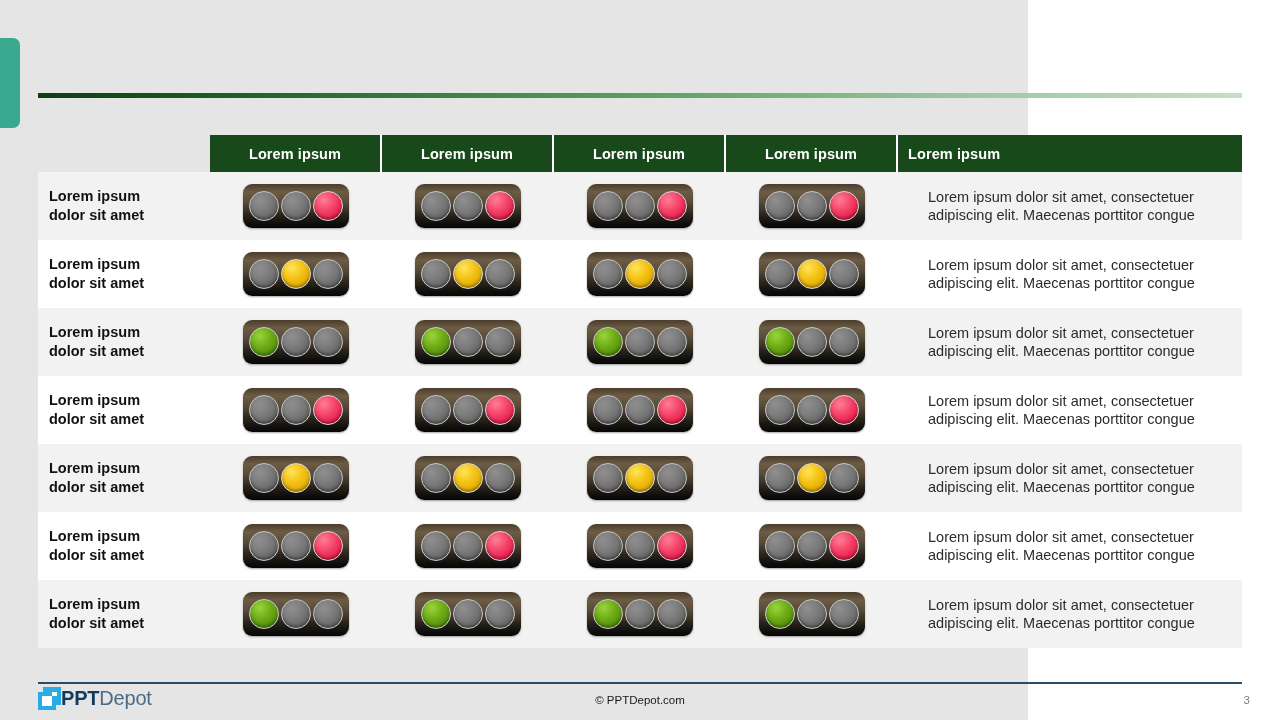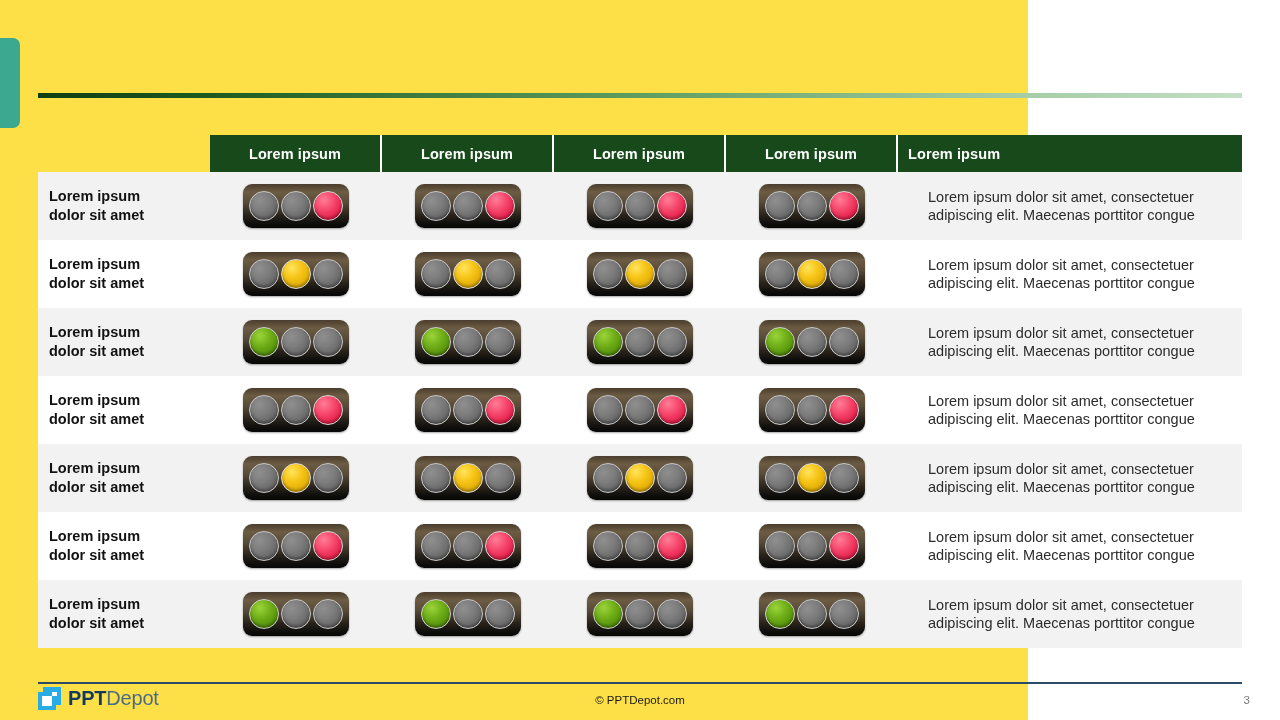--- a/index.html
+++ b/index.html
@@ -9,21 +9,21 @@
     height: 720px;
     background: #ffffff;
     font-family: "Liberation Sans", sans-serif;
     overflow: hidden;
   }
 
   #slide {
     position: relative;
     width: 1028px;
     height: 720px;
-    background: #fde047;
+    background: #e5e5e5;
   }
 
   
   .teal-accent {
     position: absolute;
     left: -12px;
     top: 38px;
     width: 32px;
     height: 90px;
     background: #3aa98f;
@@ -165,21 +165,20 @@
     top: 684px;
     width: 1280px;
     height: 36px;
   }
   .logo {
     position: absolute;
     left: 38px;
     top: 3px;
     display: flex;
     align-items: center;
-    gap: 7px;
   }
   .logo-mark {
     position: relative;
     width: 23px;
     height: 23px;
   }
   .logo-mark .sq-back {
     position: absolute;
     left: 5px; top: 0;
     width: 18px; height: 18px;

